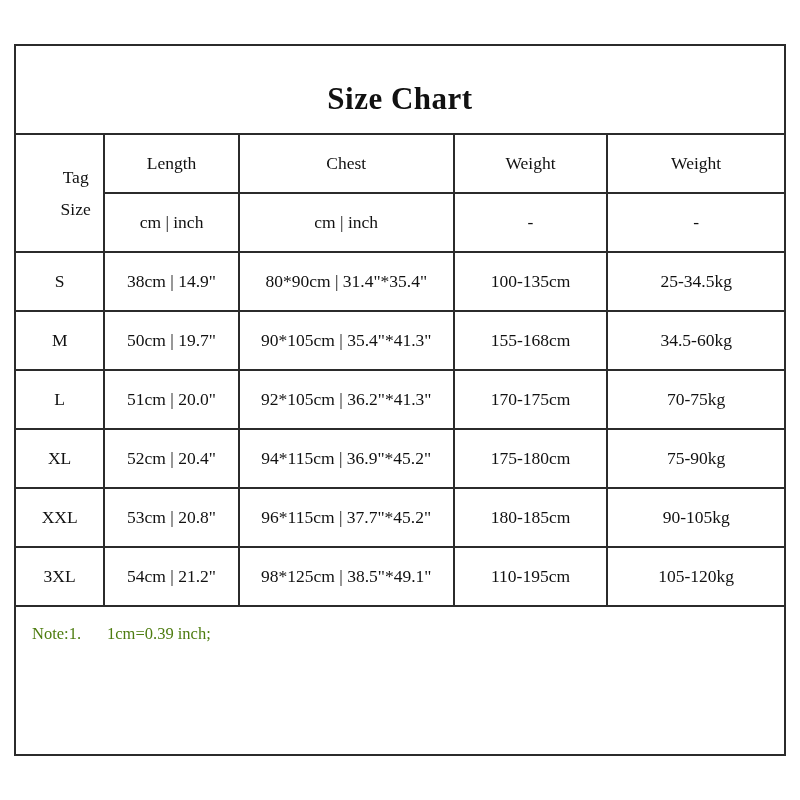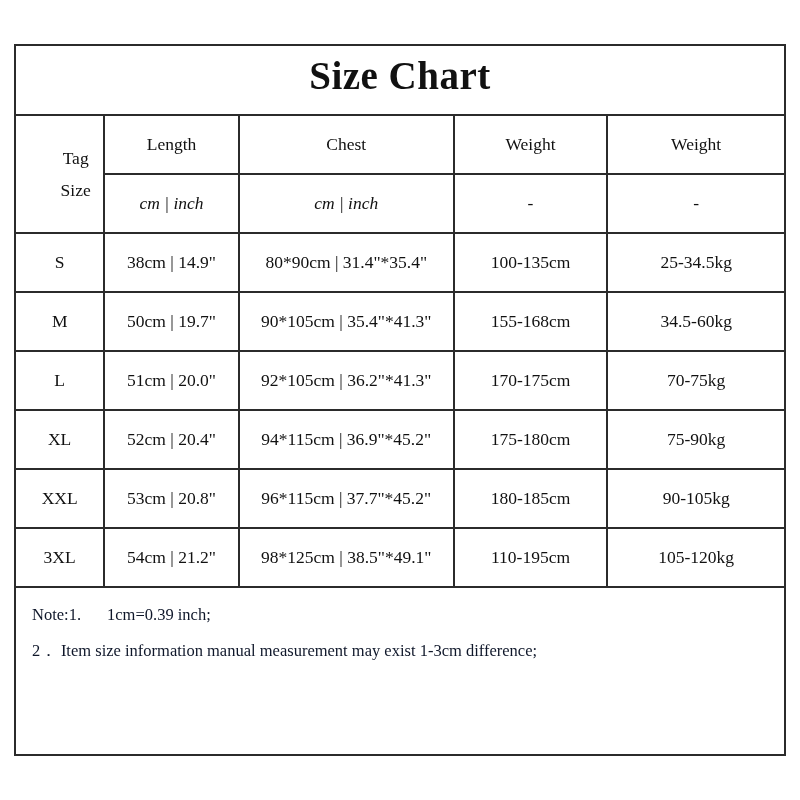--- a/index.html
+++ b/index.html
@@ -19,24 +19,24 @@
     left: 14px;
     top: 44px;
     width: 772px;
     height: 712px;
     border: 2px solid #2b2b2b;
     background: #ffffff;
     box-sizing: border-box;
   }
   #title {
     text-align: center;
-    font-size: 39px;
+    font-size: 31px;
     font-weight: bold;
     letter-spacing: 0.5px;
-    padding-top: 7px;
+    padding-top: 35px;
     padding-bottom: 16px;
     color: #111111;
   }
   table.chart {
     border-collapse: collapse;
     width: 100%;
     table-layout: fixed;
   }
   table.chart td {
     border-top: 2px solid #2b2b2b;
@@ -56,21 +56,20 @@
   table.chart td.edge-right {
     border-right: none;
   }
   td.hdr {
     font-size: 19px;
     border-radius: 25px;
   }
   td.sub {
     font-size: 18px;
     height: 56px;
-    font-style: italic;
   }
   td.tag {
     font-size: 19px;
     line-height: 1.85;
   }
   .tag-line1, .tag-line2 { display: block; margin-left: 32px; }
   td.body-cell {
     height: 57px;
   }
   #notes {
@@ -159,18 +158,17 @@
       <tr>
         <td class="body-cell edge-left">3XL</td>
         <td class="body-cell">54cm | 21.2"</td>
         <td class="body-cell">98*125cm | 38.5"*49.1"</td>
         <td class="body-cell">110-195cm</td>
         <td class="body-cell edge-right">105-120kg</td>
       </tr>
     </tbody>
   </table>
 
-  <div id="notes" style="color: #0f172a;">
+  <div id="notes" style="color: #4d7c0f;">
     <p class="note"><span>Note:1.</span><span class="gap"></span><span>1cm=0.39 inch;</span></p>
-    <p class="note">2． Item size information manual measurement may exist 1-3cm difference;</p>
   </div>
 
 </div>
 
 </body></html>

